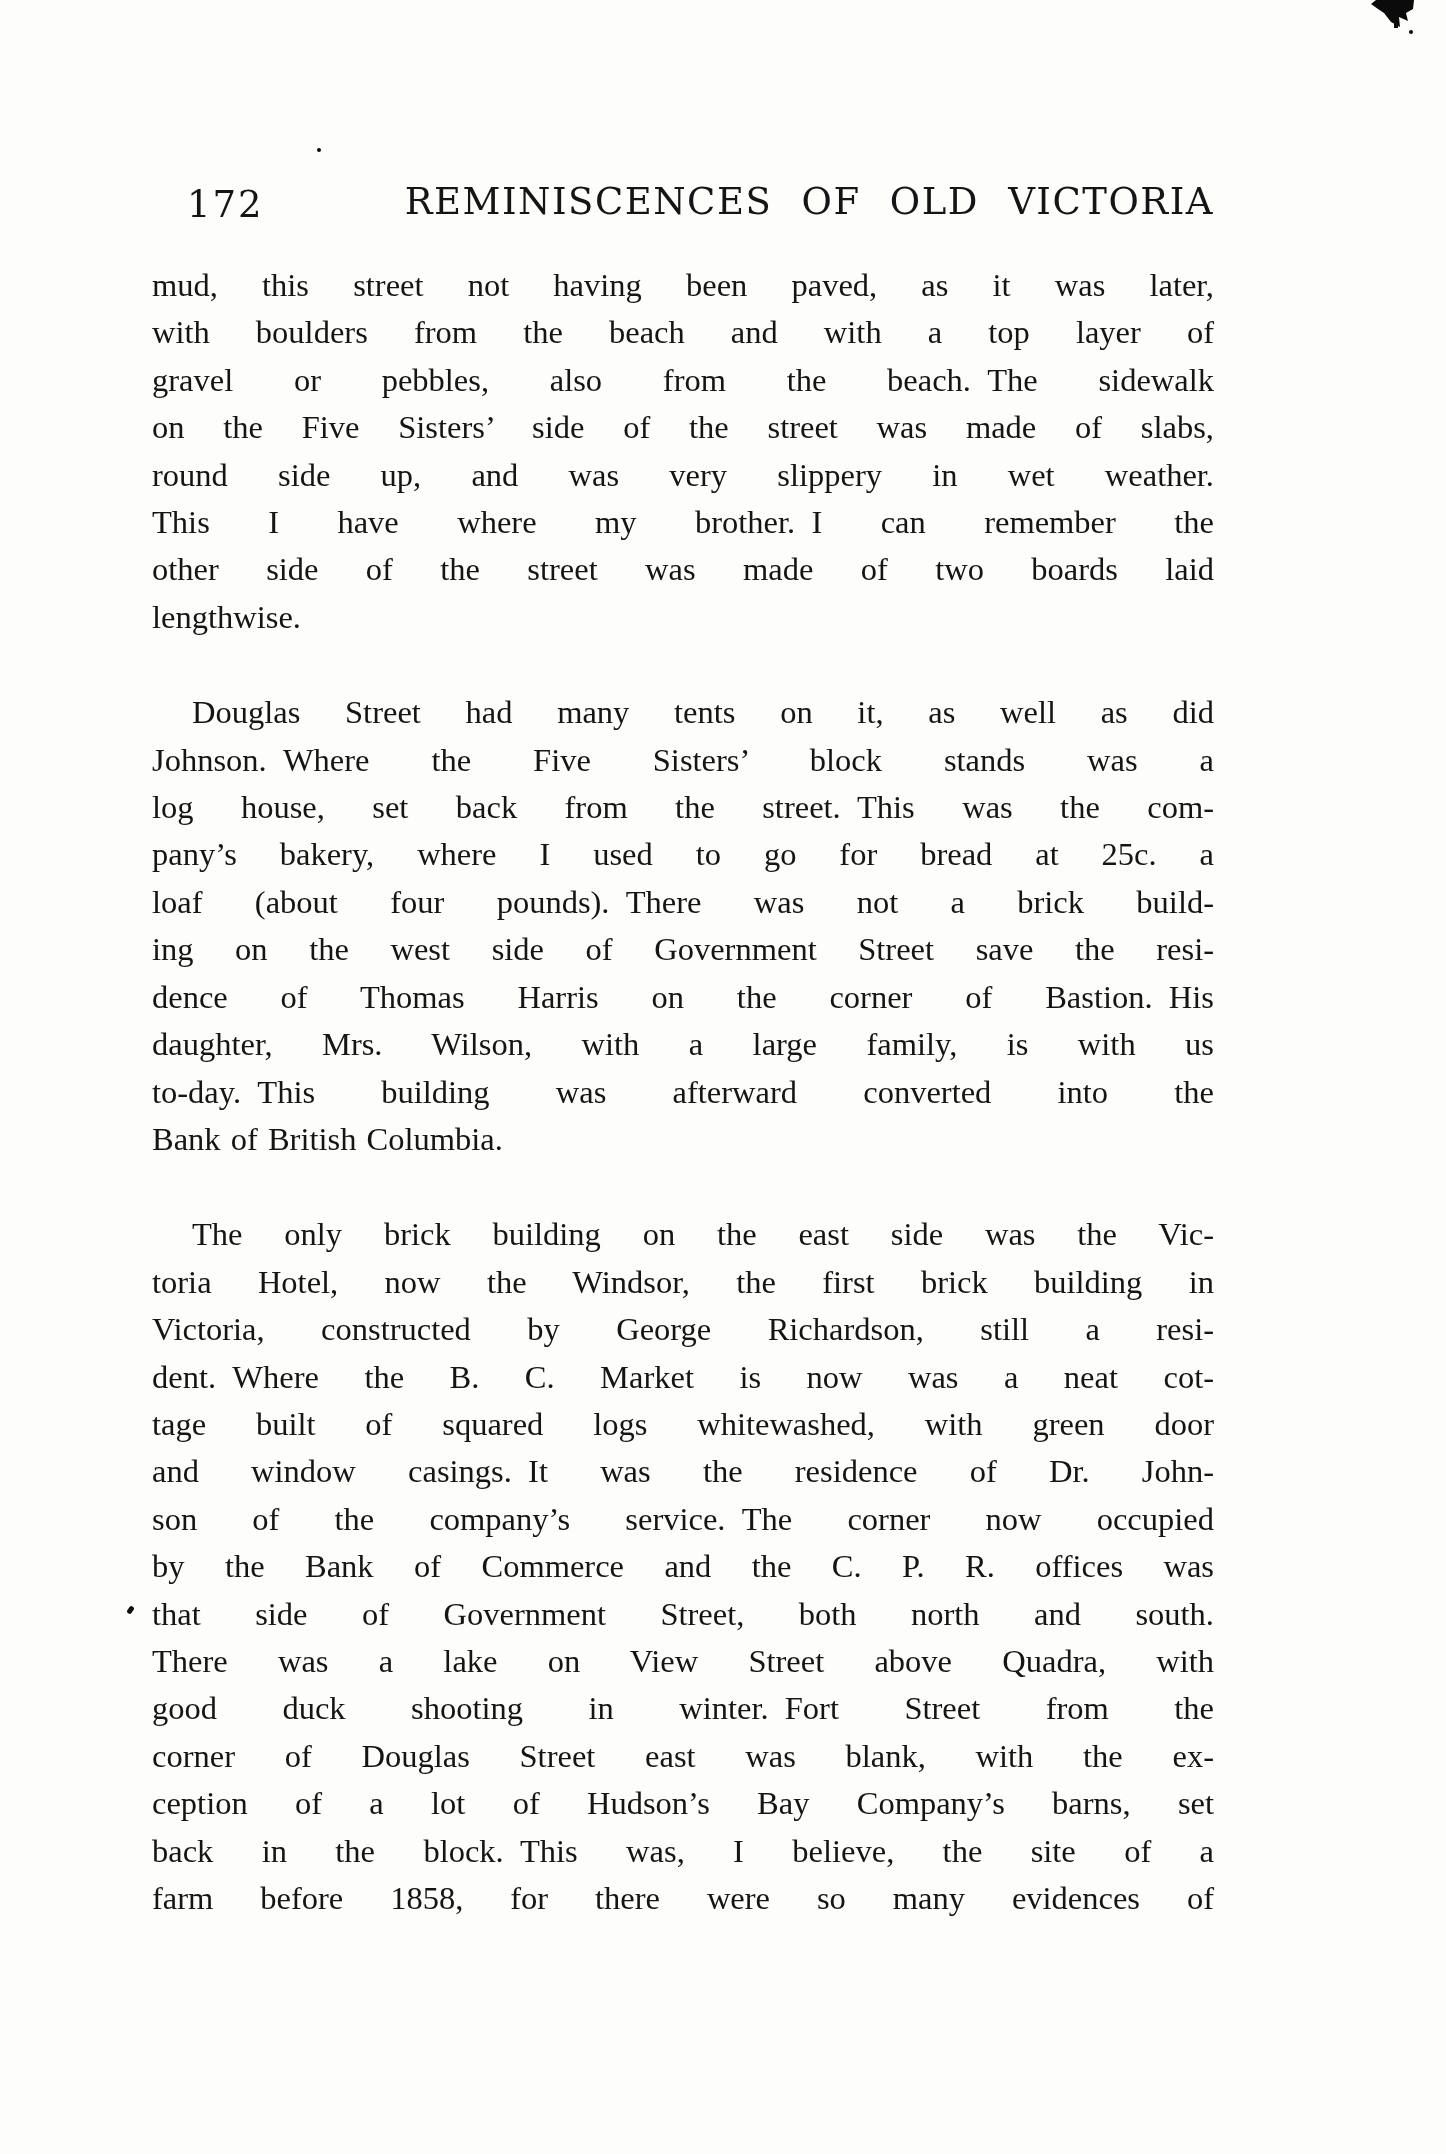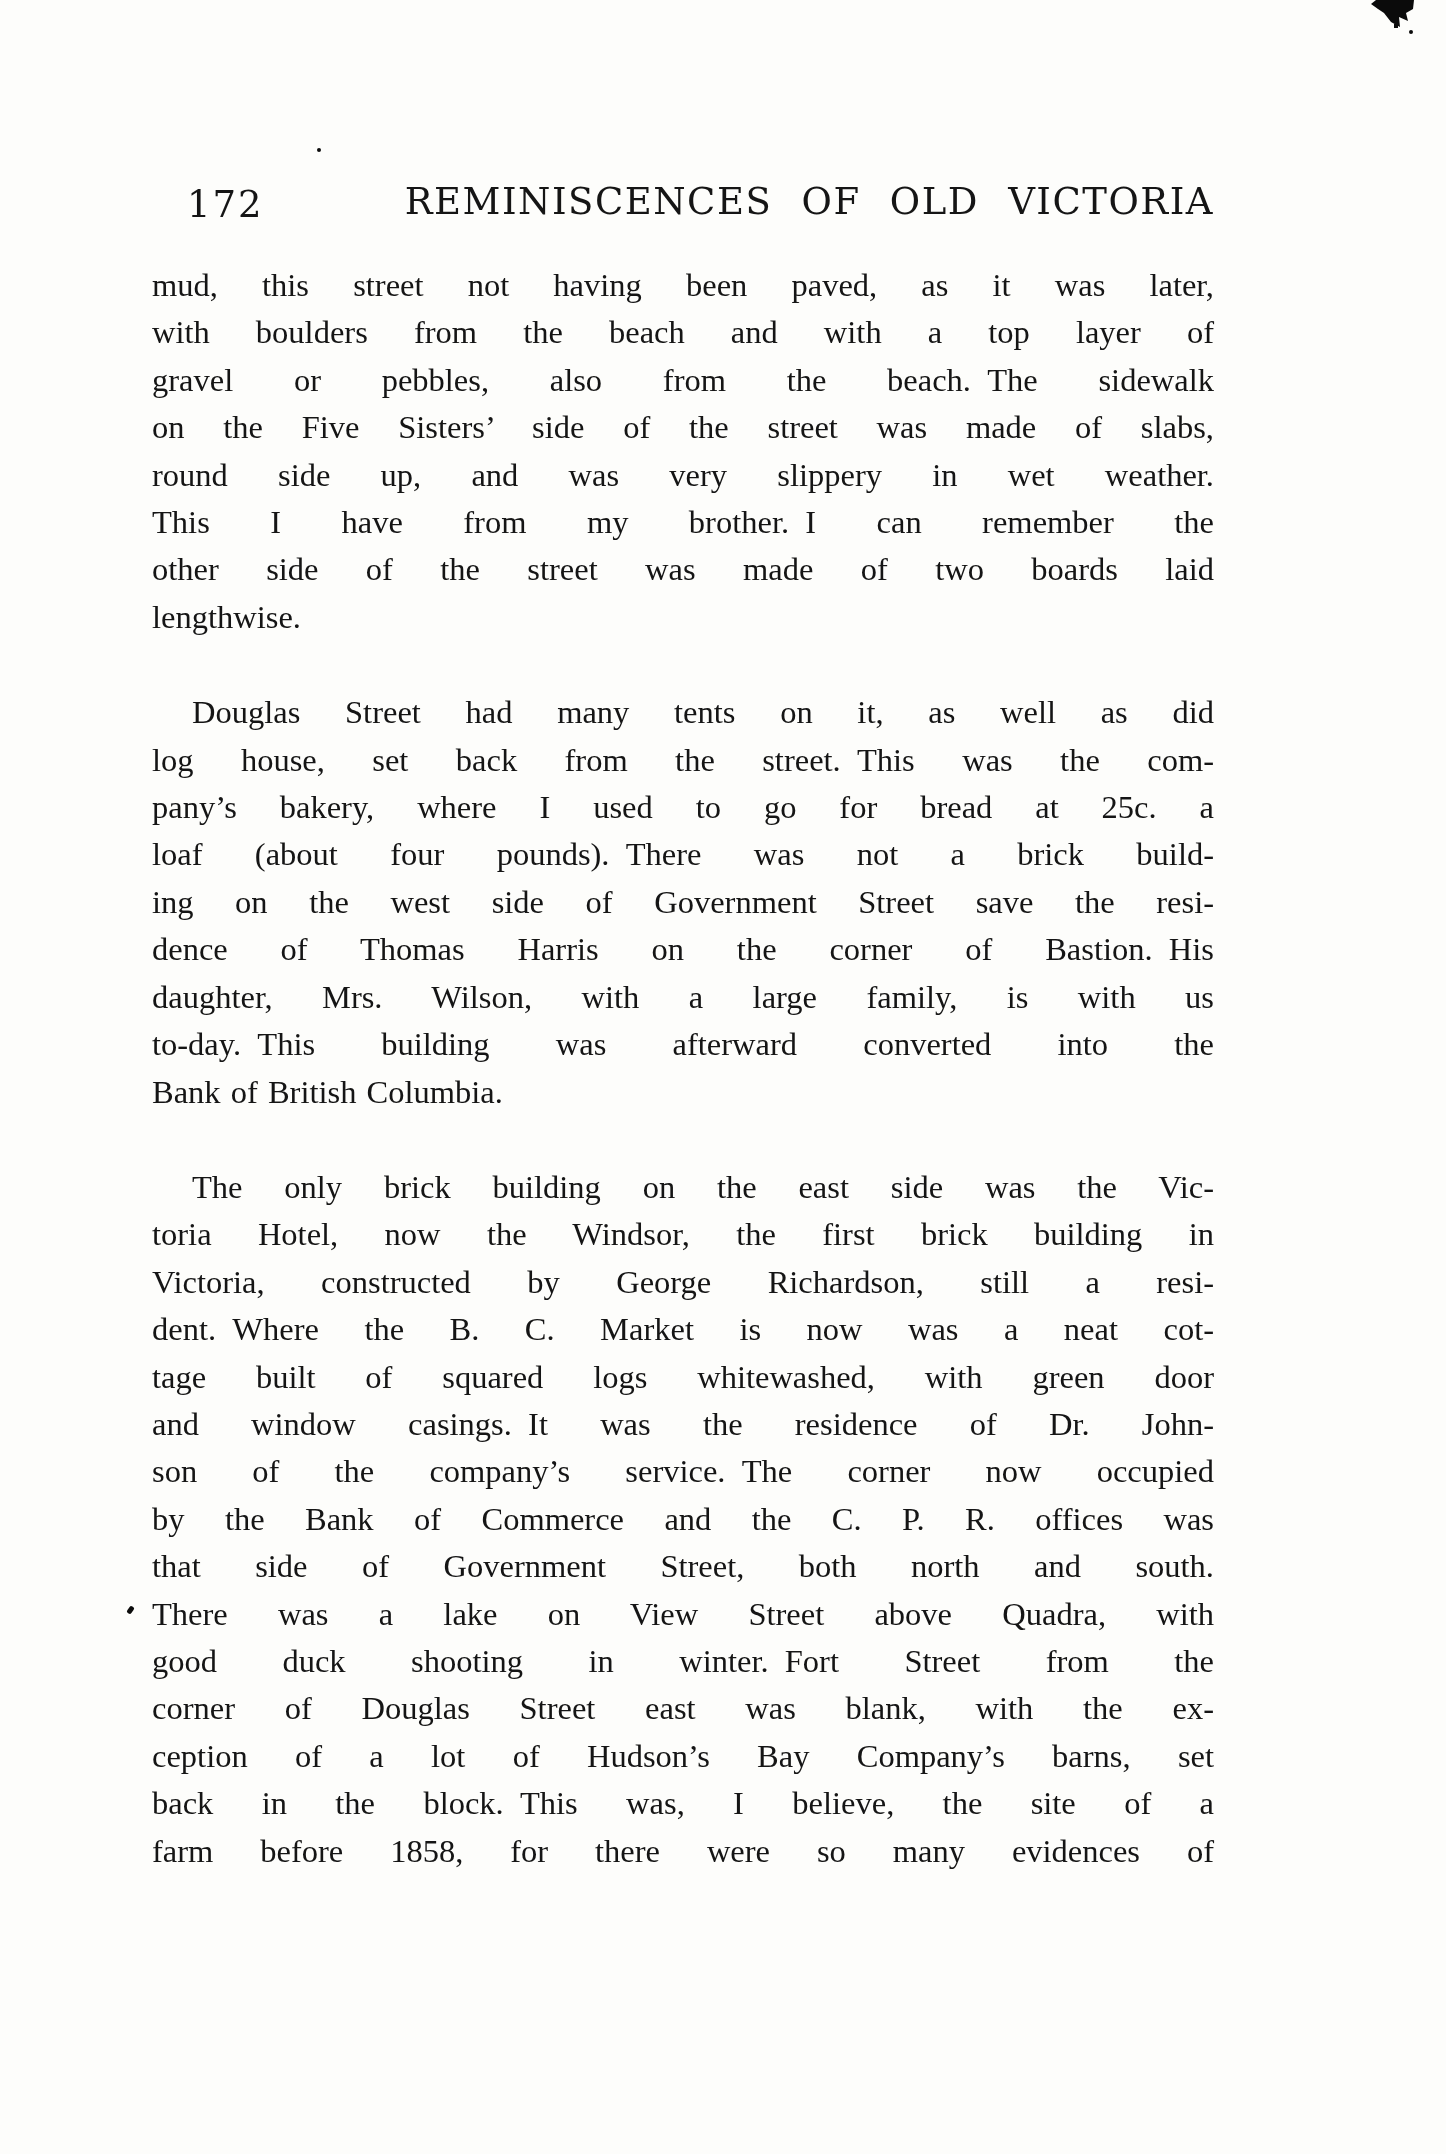--- a/index.html
+++ b/index.html
@@ -72,24 +72,25 @@
       <span class="pagenum">172</span>
       <div class="title">REMINISCENCES OF OLD VICTORIA</div>
     </div>
 
     <div class="page-body" id="page-body">
         <div class="body-line">mud, this street not having been paved, as it was later,</div>
         <div class="body-line">with boulders from the beach and with a top layer of</div>
         <div class="body-line">gravel or pebbles, also from the beach. The sidewalk</div>
         <div class="body-line">on the Five Sisters’ side of the street was made of slabs,</div>
         <div class="body-line">round side up, and was very slippery in wet weather.</div>
-        <div class="body-line">This I have from my brother. I can remember the</div>
+        <div class="body-line">This I have where my brother. I can remember the</div>
         <div class="body-line">other side of the street was made of two boards laid</div>
         <div class="body-line last-left">lengthwise.</div>
         <div class="body-line indented">Douglas Street had many tents on it, as well as did</div>
+        <div class="body-line">Johnson. Where the Five Sisters’ block stands was a</div>
         <div class="body-line">log house, set back from the street. This was the com-</div>
         <div class="body-line">pany’s bakery, where I used to go for bread at 25c. a</div>
         <div class="body-line">loaf (about four pounds). There was not a brick build-</div>
         <div class="body-line">ing on the west side of Government Street save the resi-</div>
         <div class="body-line">dence of Thomas Harris on the corner of Bastion. His</div>
         <div class="body-line">daughter, Mrs. Wilson, with a large family, is with us</div>
         <div class="body-line">to-day. This building was afterward converted into the</div>
         <div class="body-line last-left">Bank of British Columbia.</div>
         <div class="body-line indented">The only brick building on the east side was the Vic-</div>
         <div class="body-line">toria Hotel, now the Windsor, the first brick building in</div>

